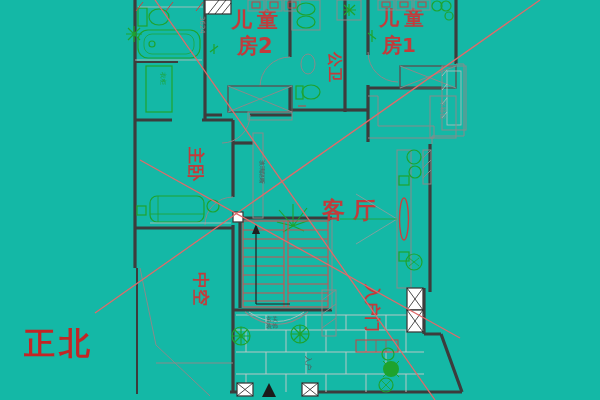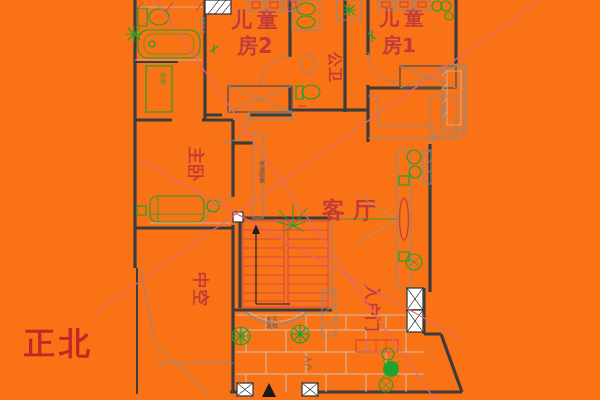--- a/index.html
+++ b/index.html
@@ -1,20 +1,20 @@
 <!DOCTYPE html>
 <html style="--label-red: #c23b3b; --overlay-red: #e06a6a; --wall: #3c3c3c; --furniture-green: #1ea32e; --stairs-red: #cf4f4f; --tile-gray: #c8c8c8; --dim-gray: #8a8a8a;"><head>
 <meta charset="utf-8">
 <style>
   :root{
     --label-red:#c23b3b; --overlay-red:#e06a6a; --wall:#3c3c3c;
     --furniture-green:#1ea32e; --stairs-red:#cf4f4f; --tile-gray:#c8c8c8; --dim-gray:#8a8a8a;
   }
   html,body{margin:0;padding:0;background:#fff;}
-  .stage{width:600px;height:400px;position:relative;background:#f97316;overflow:hidden;}
+  .stage{width:600px;height:400px;position:relative;background:#14b8a6;overflow:hidden;}
   svg{display:block;}
   .wall{stroke:var(--wall);stroke-width:3.2;fill:none;stroke-linecap:butt;}
   .wall2{stroke:var(--wall);stroke-width:2;fill:none;}
   .gray{stroke:#8a8a8a;stroke-width:1;fill:none;}
   .lgray{stroke:#bfbfbf;stroke-width:.8;fill:none;}
   .tile{stroke:var(--tile-gray);stroke-width:.9;fill:none;}
   .furn{stroke:var(--furniture-green);stroke-width:1.2;fill:none;}
   .furnf{fill:var(--furniture-green);stroke:none;}
   .redl{stroke:var(--overlay-red);stroke-width:1.3;fill:none;}
   .redm{stroke:#cc3f3f;stroke-width:1;fill:none;}

